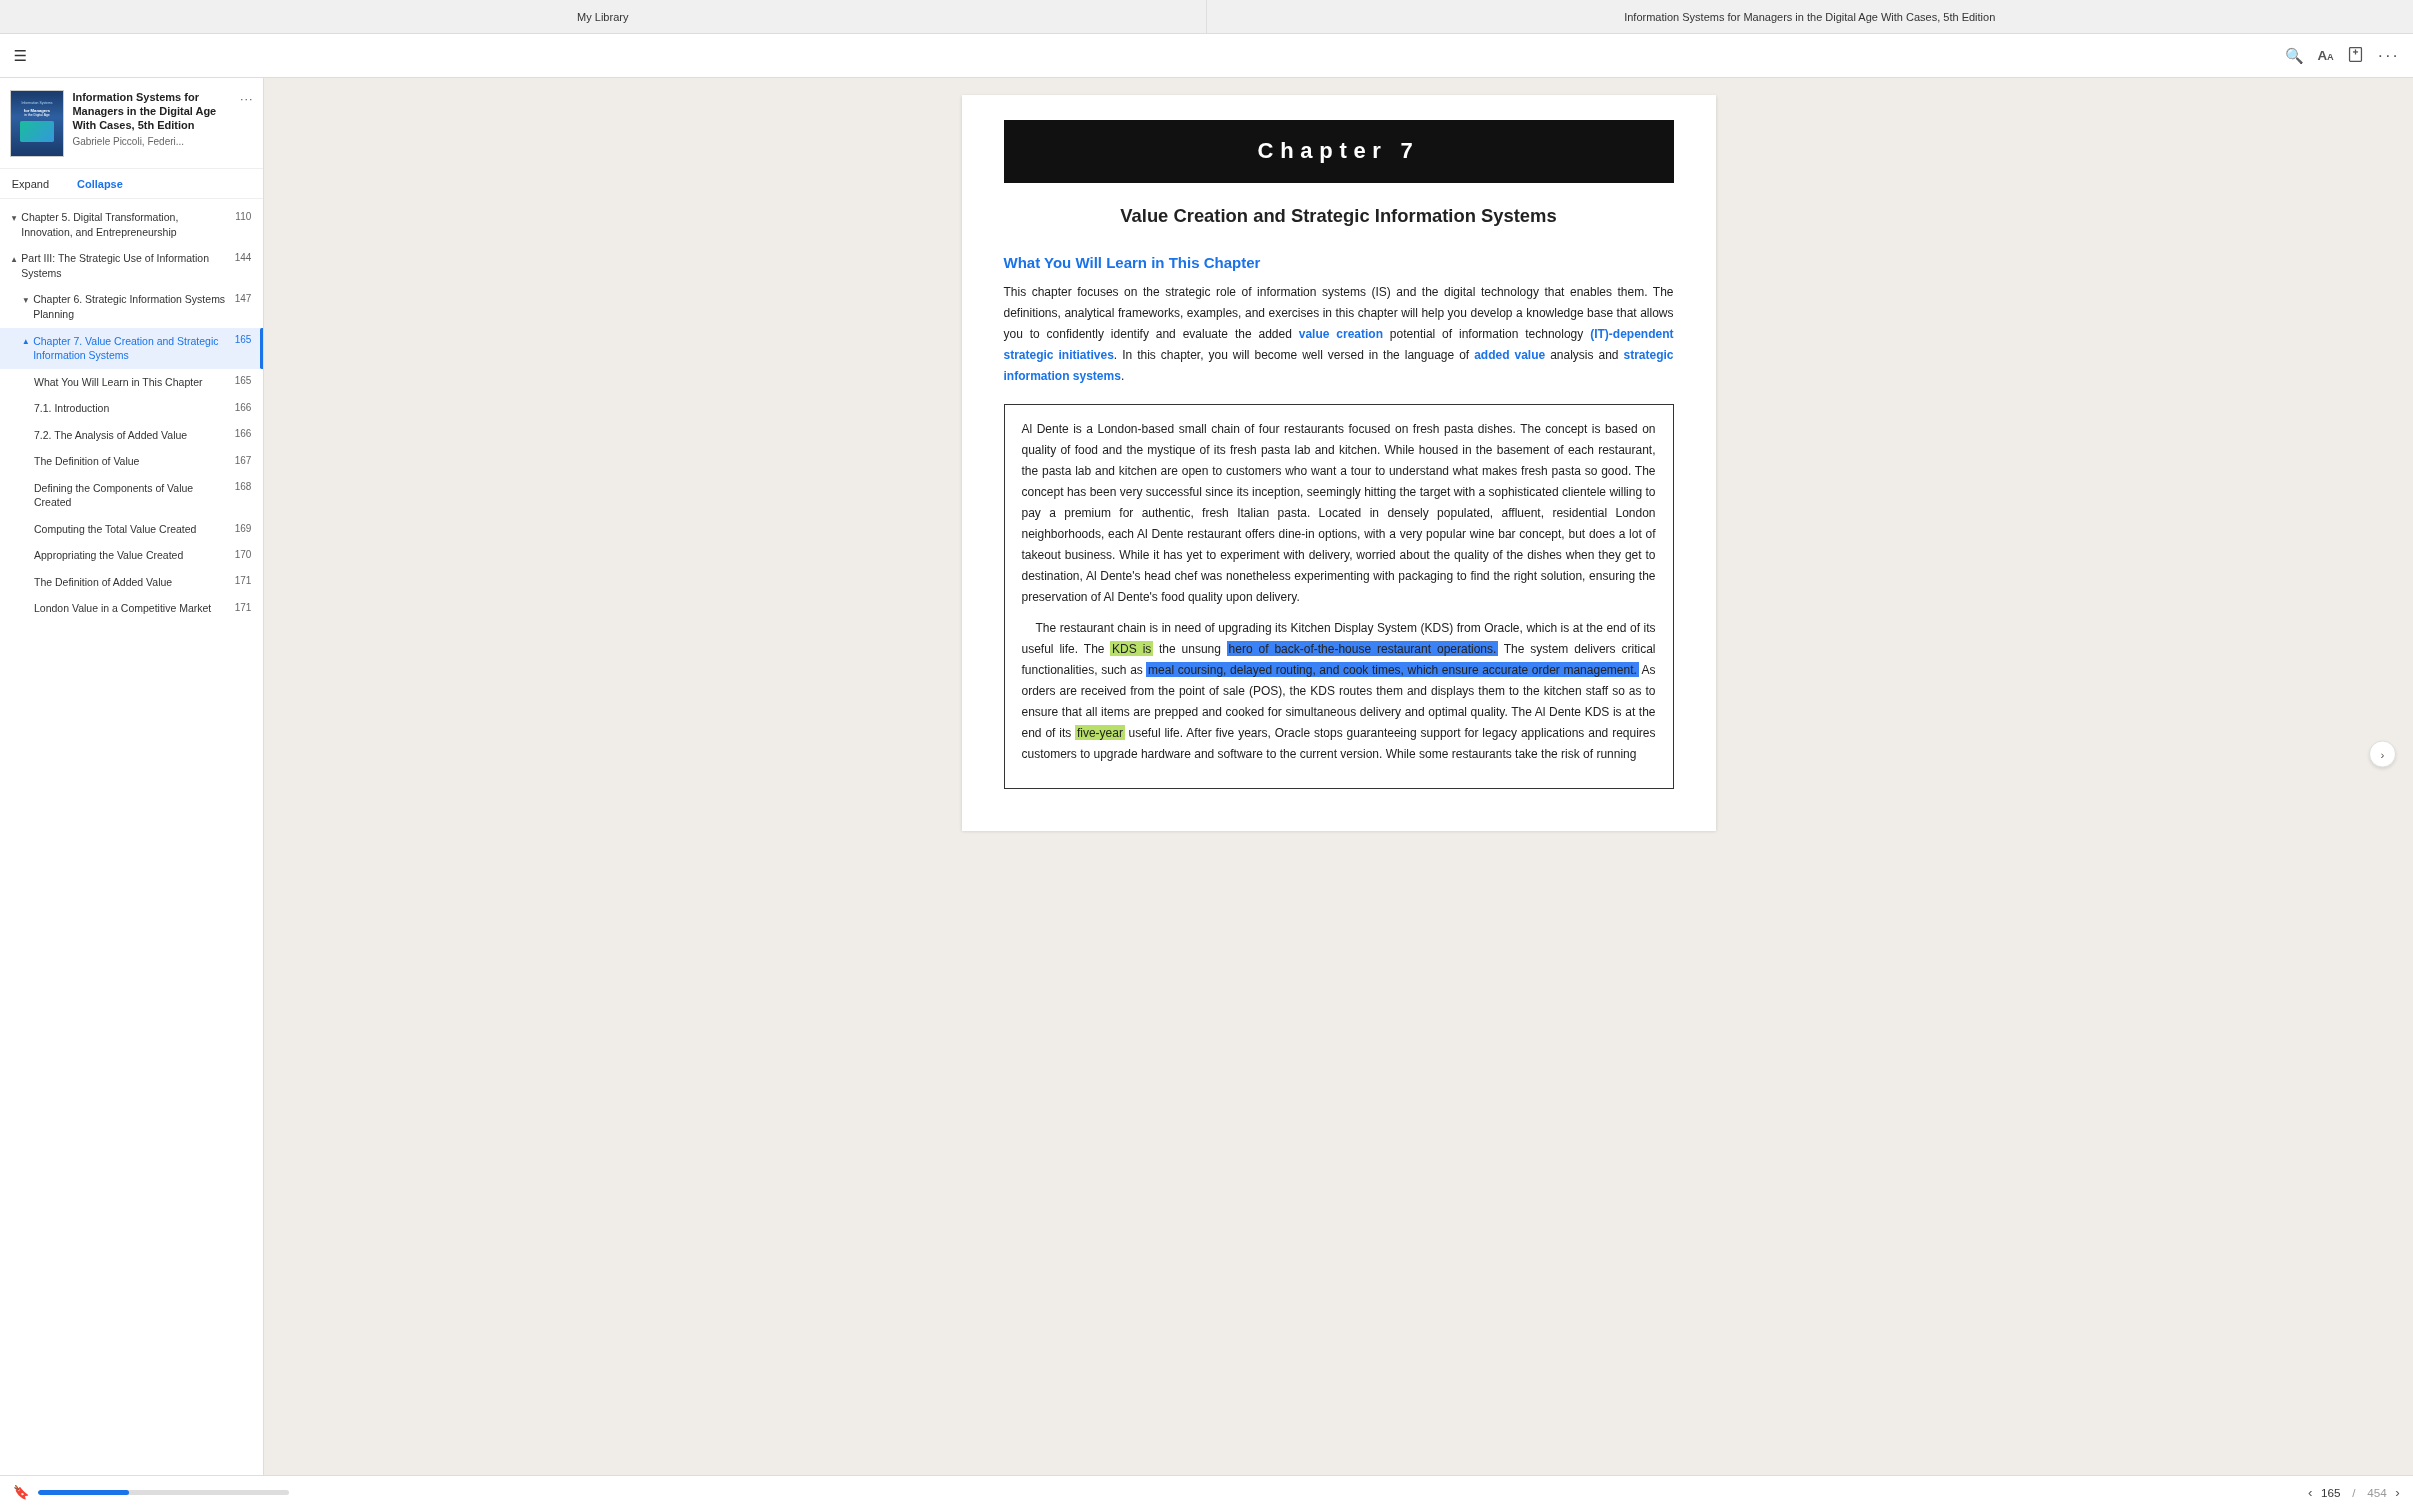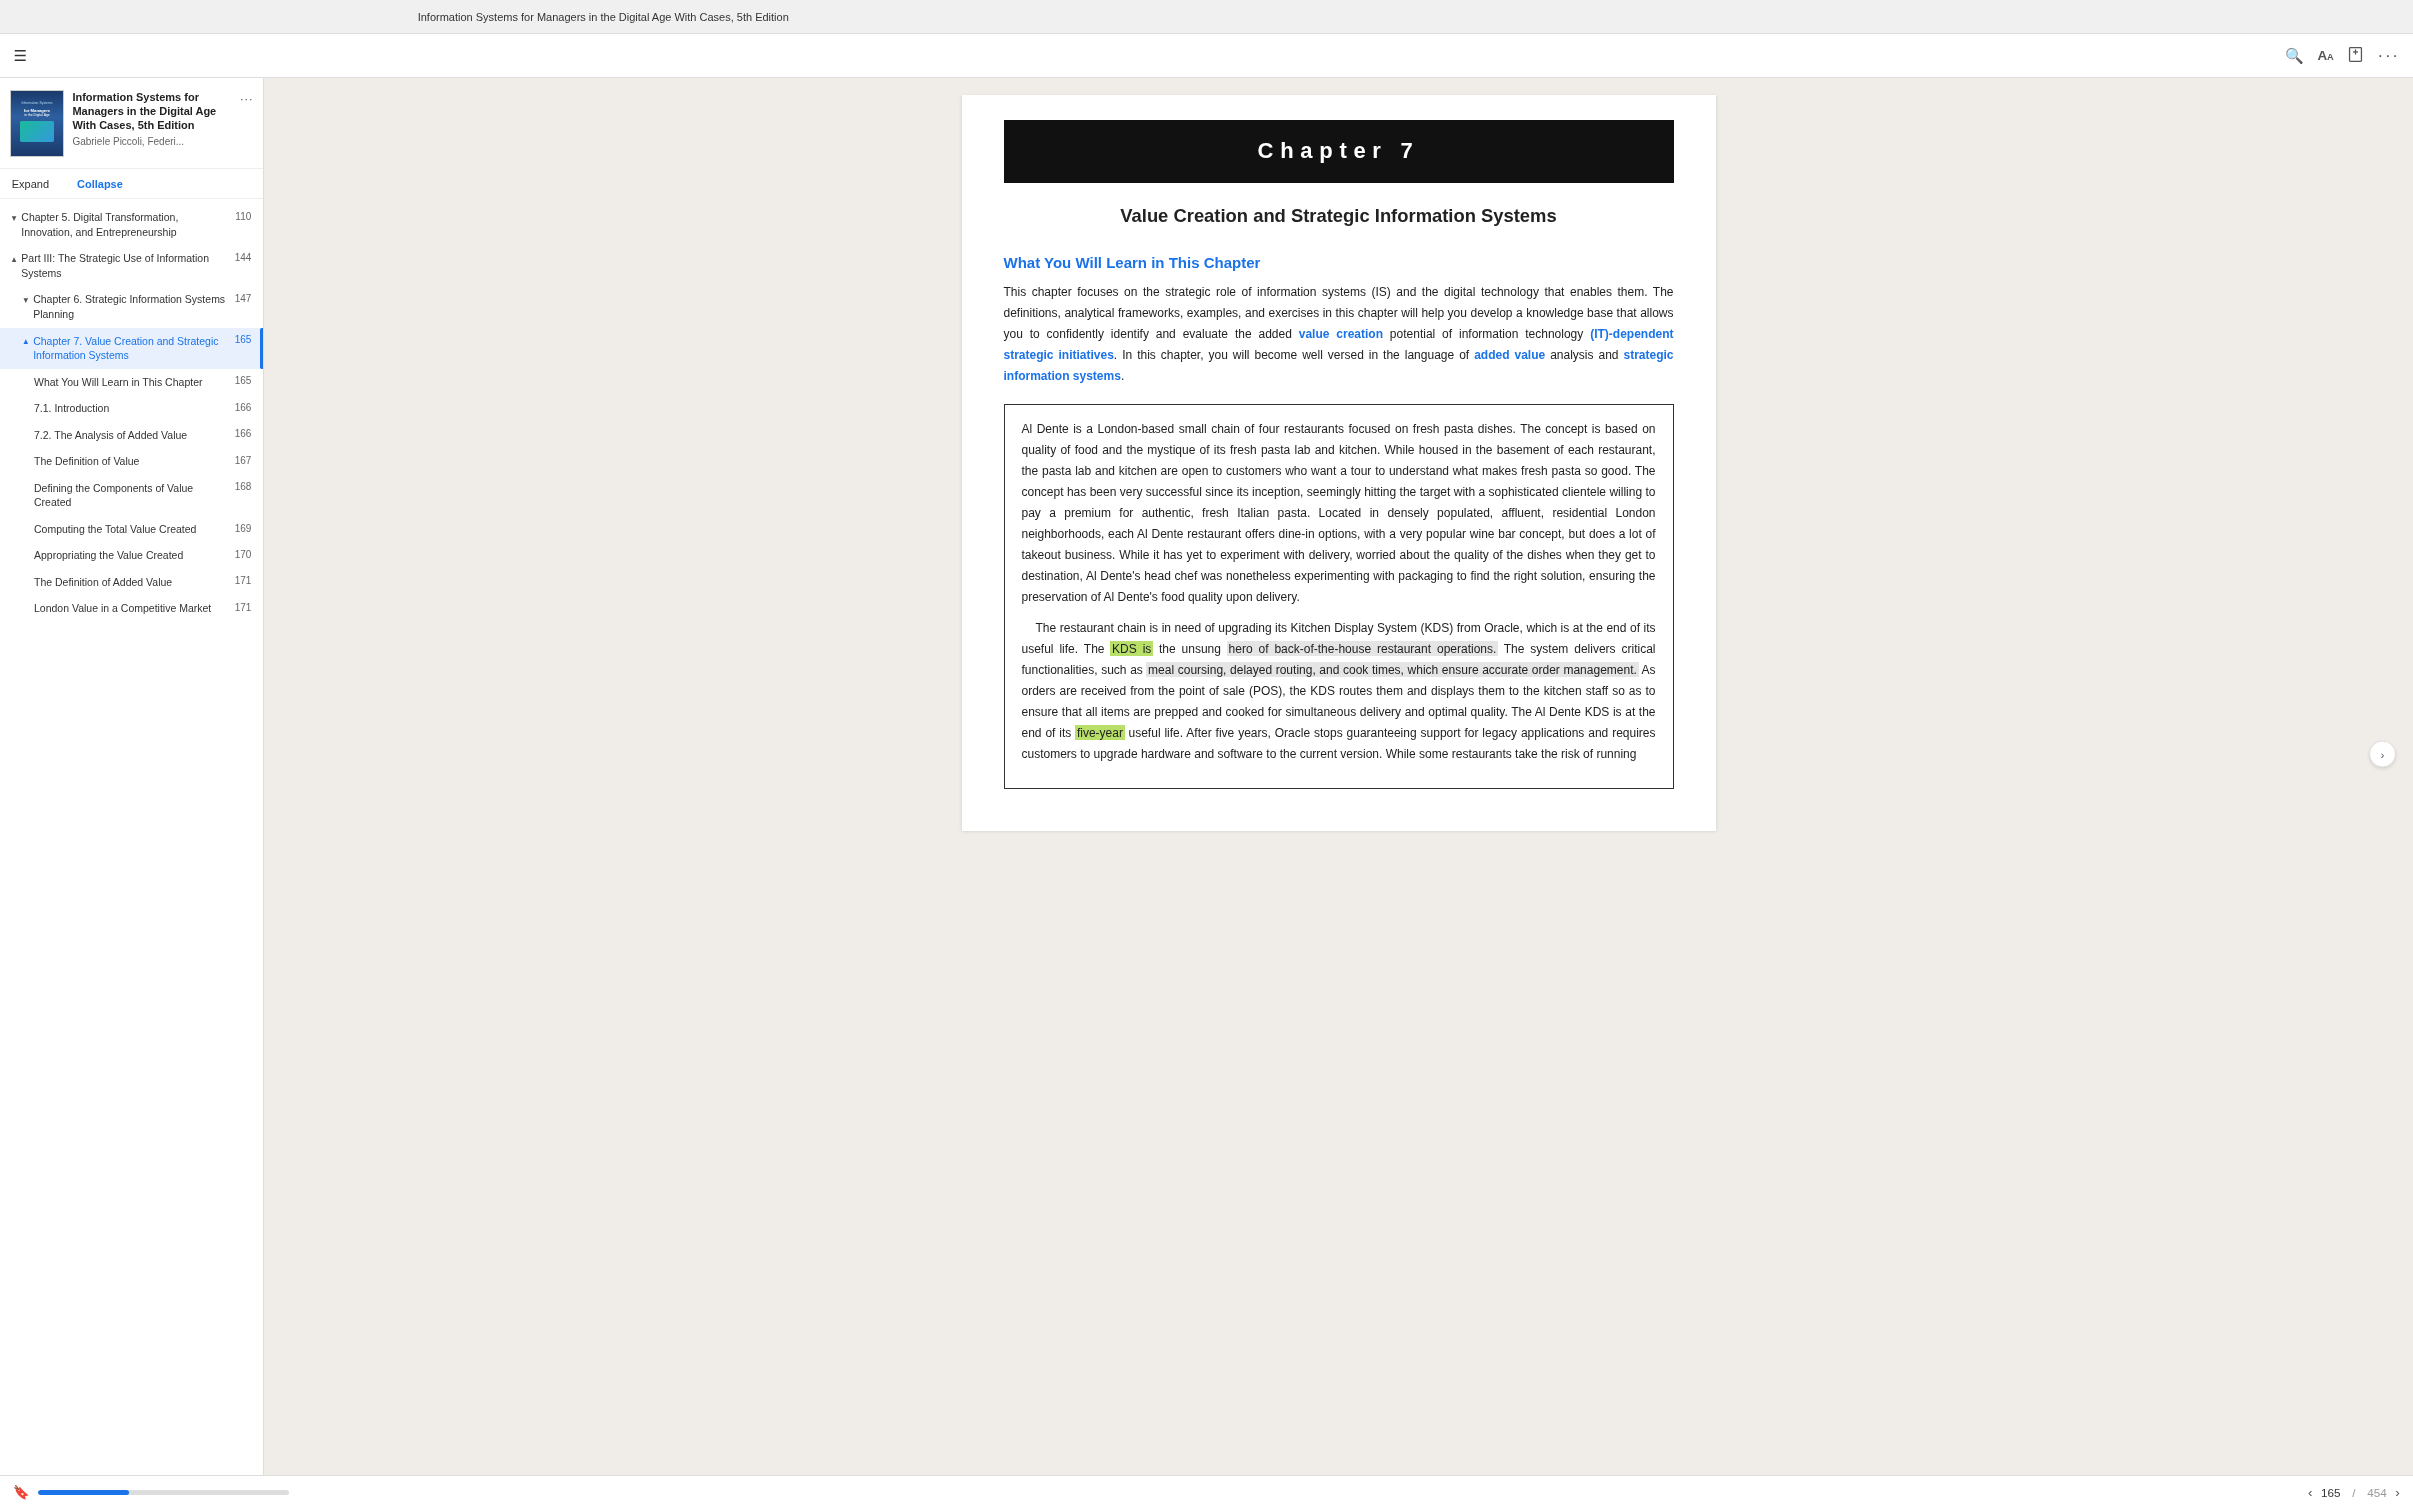--- a/index.html
+++ b/index.html
@@ -265,21 +265,21 @@
     }
     .minicase-body {
       padding: 13.4px 17px;
       font-size: 11.7px;
       line-height: 1.75;
       color: #222;
       text-align: justify;
     }
 
     .highlight-yellow { background: #b8e068; padding: 0.8px 1.7px; }
-    .highlight-blue-text { background: #e5e5e5; padding: 0.8px 1.7px; }
+    .highlight-blue-text { background: #3b82f6; padding: 0.8px 1.7px; }
 
     
     .bottom-bar {
       height: 34px;
       background: #fff;
       border-top: 0.8px solid #ddd;
       display: flex;
       align-items: center;
       justify-content: space-between;
       padding: 0 13.4px;
@@ -301,20 +301,23 @@
     .bottom-right { display: flex; align-items: center; gap: 8.4px; }
     .page-nav-btn { background: none; border: none; font-size: 13.4px; color: #555; cursor: pointer; }
     .page-info { font-size: 11.7px; color: #333; }
     .page-total { font-size: 11.7px; color: #999; }
     .page-separator { font-size: 11.7px; color: #999; margin: 0 3.4px; }
   </style>
 </head>
 <body>
 
 <div class="top-bar">
+  <div class="top-bar-left">
+    <span>My Library</span>
+  </div>
   <div class="top-bar-right">
     <span>Information Systems for Managers in the Digital Age With Cases,  5th Edition</span>
   </div>
 </div>
 
 <div class="toolbar">
   <div class="toolbar-left">
     <span class="hamburger-icon">☰</span>
   </div>
   <div class="toolbar-right">

